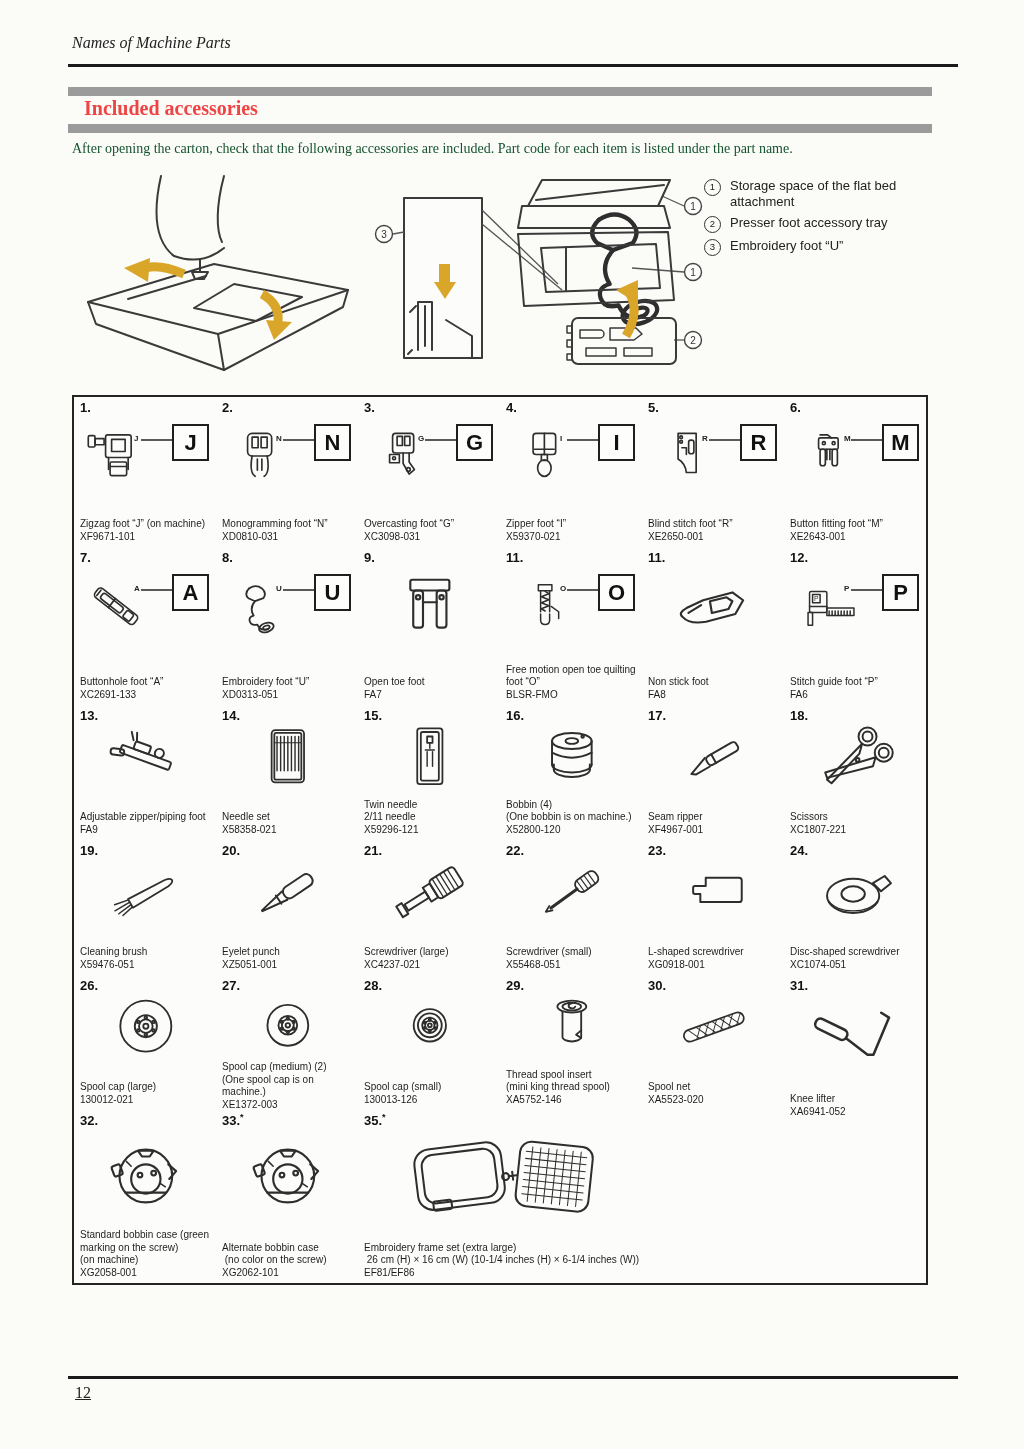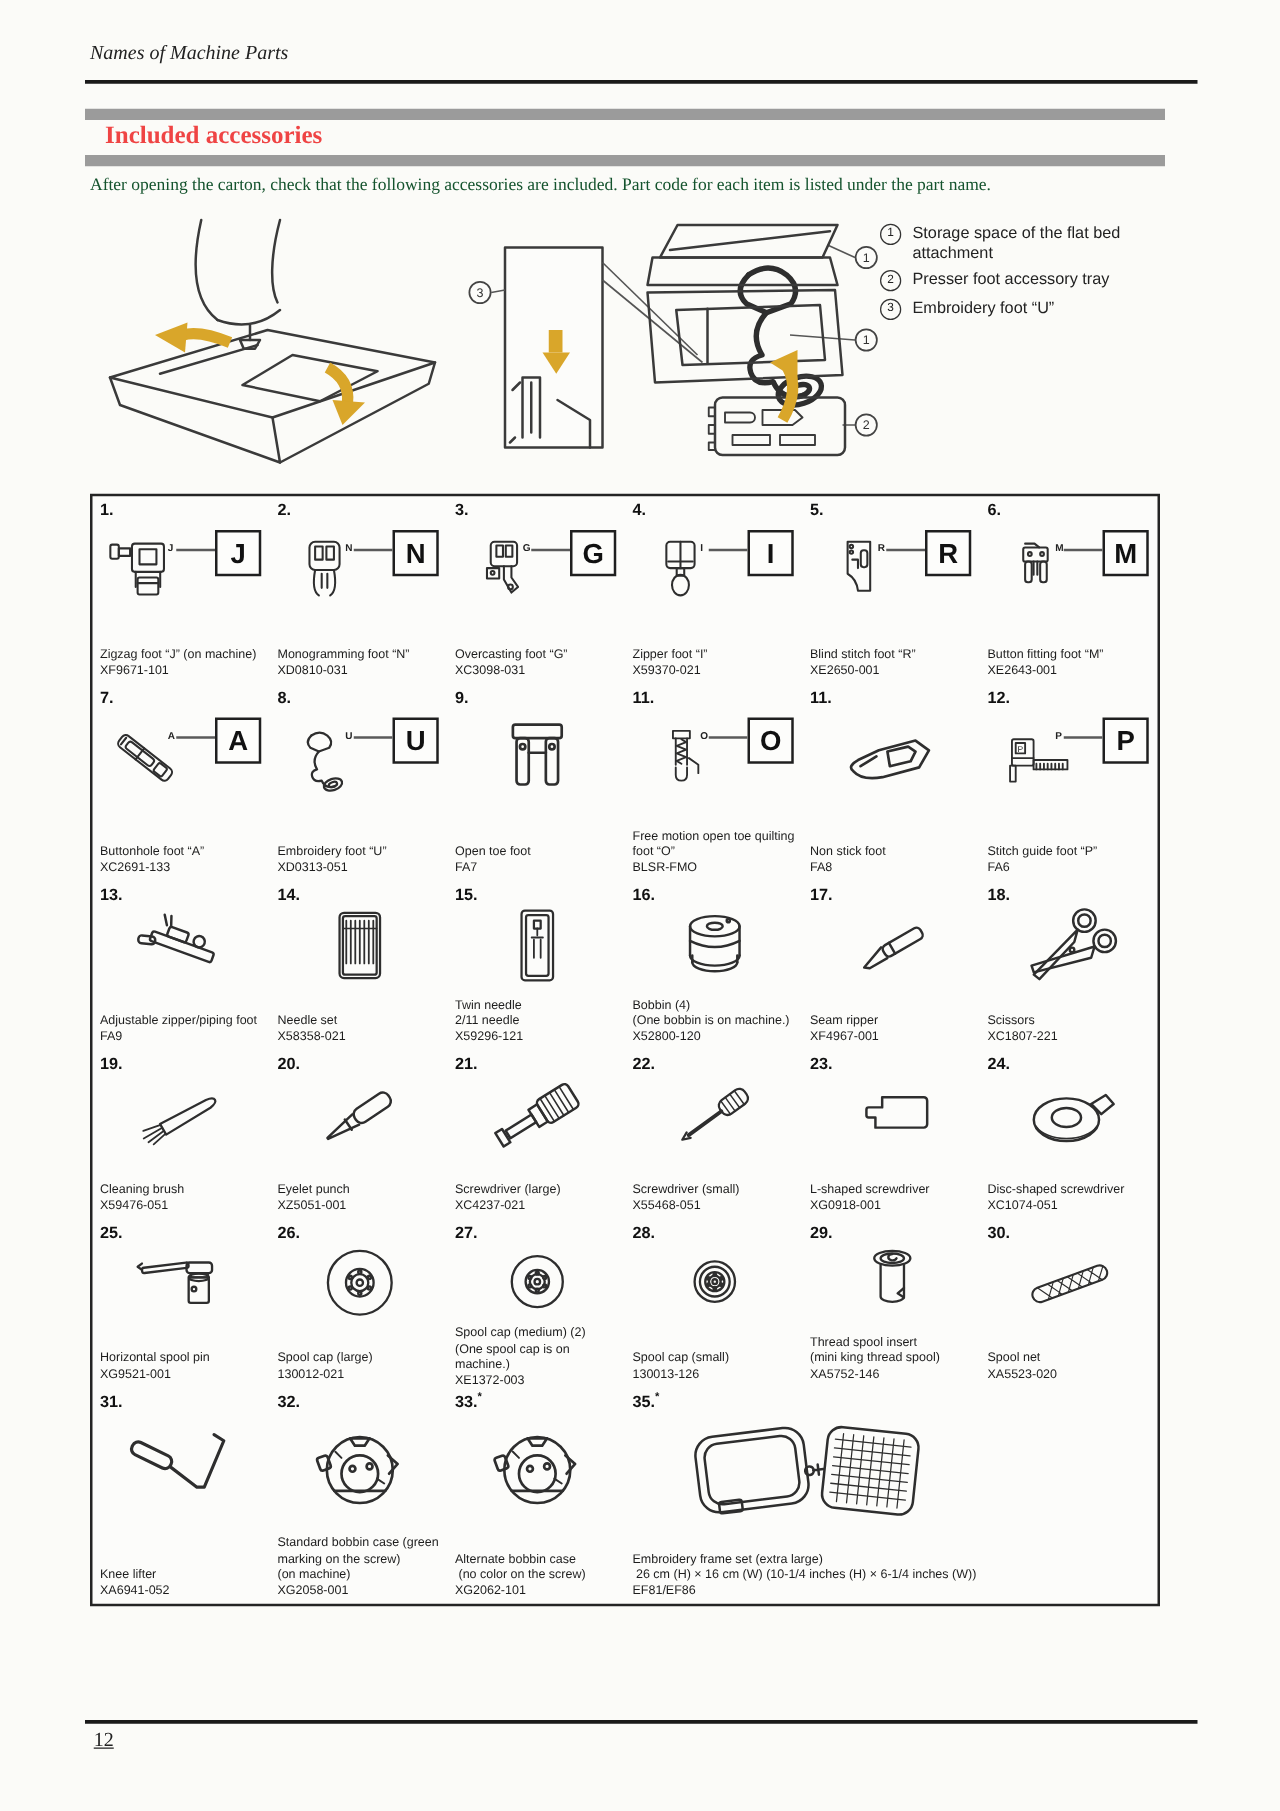--- a/index.html
+++ b/index.html
@@ -788,31 +788,20 @@
     <div class="cell-art">
         <svg viewBox="0 0 100 80" class="art">
           <use href="#icon-disc-shaped-screwdriver"></use>
         </svg>
 
     </div>
     <div class="cell-label">Disc-shaped screwdriver
 XC1074-051</div>
   </div>
     <div class="cell r5">
-    <div class="cell-num"><span class="num">25.</span><span class="star"></span></div>
-    <div class="cell-art">
-        <svg viewBox="0 0 100 80" class="art">
-          <use href="#icon-spool-pin"></use>
-        </svg>
-
-    </div>
-    <div class="cell-label">Horizontal spool pin
-XG9521-001</div>
-  </div>
-    <div class="cell r5">
     <div class="cell-num"><span class="num">26.</span><span class="star"></span></div>
     <div class="cell-art">
         <svg viewBox="0 0 100 80" class="art">
           <use href="#icon-spool-cap-large"></use>
         </svg>
 
     </div>
     <div class="cell-label">Spool cap (large)
 130012-021</div>
   </div>

